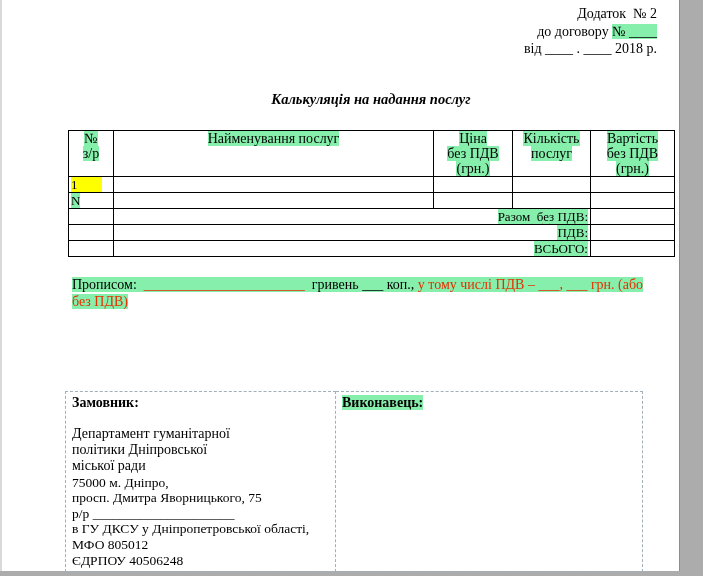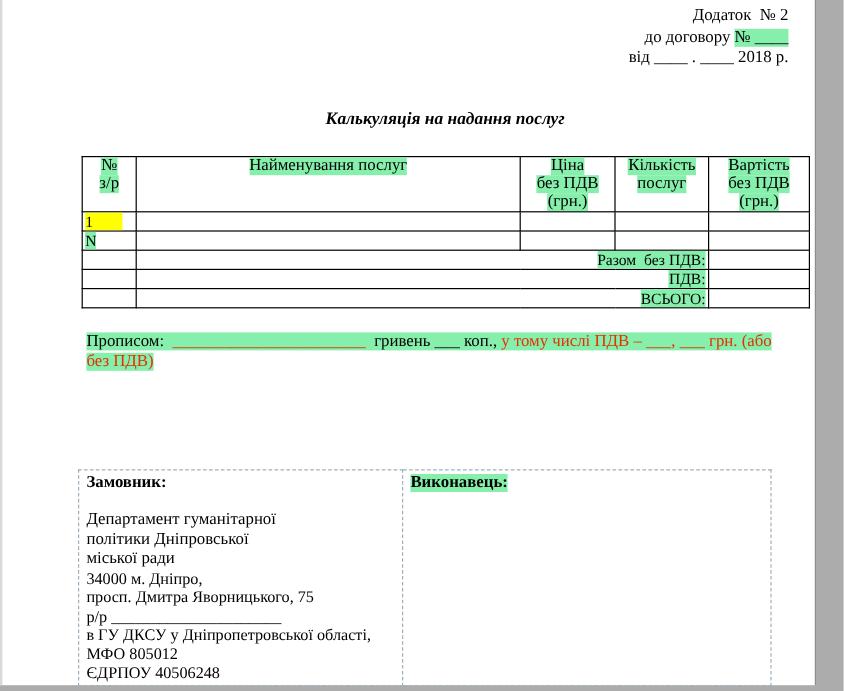--- a/index.html
+++ b/index.html
@@ -168,21 +168,21 @@
 
   <table class="parties">
     <tbody>
         <tr>
       <td class="cust">
         <div class="party-title">Замовник:</div>
         <div class="spacer"></div>
         <div class="org-line">Департамент гуманітарної</div>
         <div class="org-line">політики Дніпровської</div>
         <div class="org-line">міської ради</div>
-        <div class="detail-line">34000 м. Дніпро,</div>
+        <div class="detail-line">75000 м. Дніпро,</div>
         <div class="detail-line">просп. Дмитра Яворницького, 75</div>
         <div class="detail-line">р/р _____________________</div>
         <div class="detail-line">в ГУ ДКСУ у Дніпропетровської області,</div>
         <div class="detail-line">МФО 805012</div>
         <div class="detail-line">ЄДРПОУ 40506248</div>
       </td>
       <td class="exec">
         <div class="party-title"><span class="hl">Виконавець:</span></div>
       </td>
     </tr>

